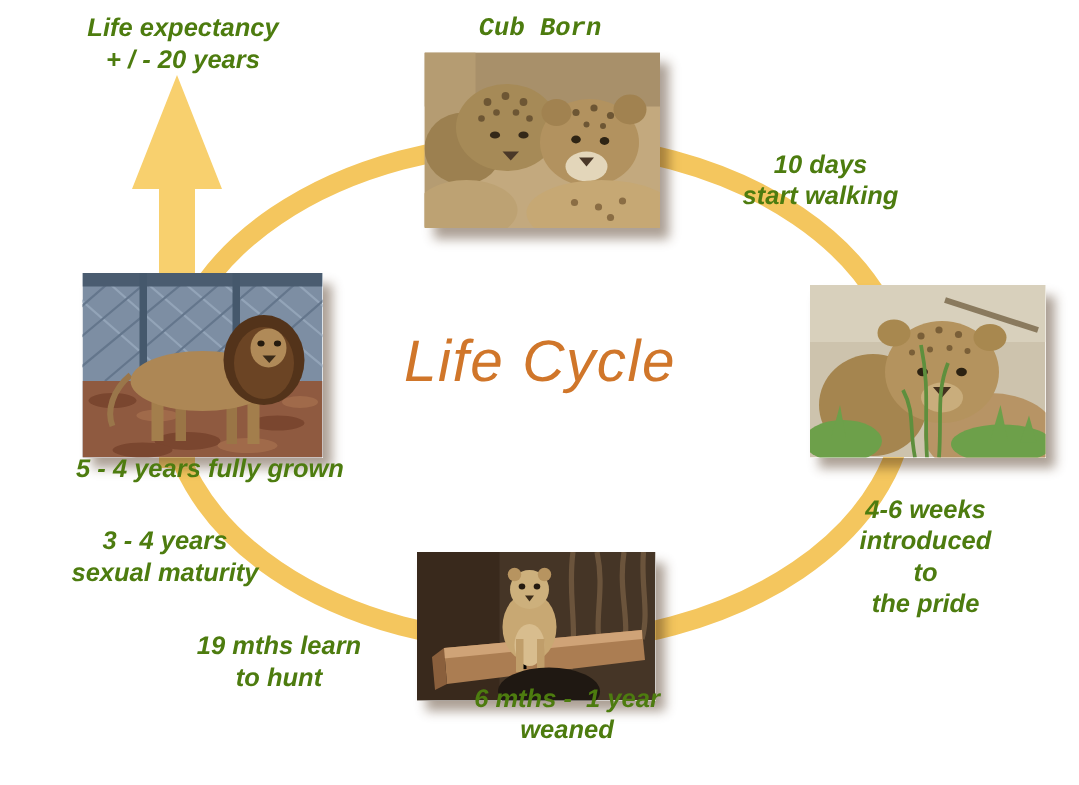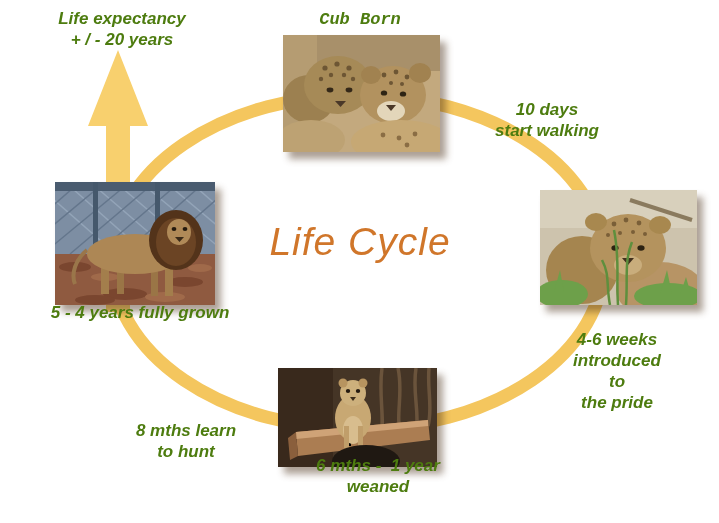--- a/index.html
+++ b/index.html
@@ -201,20 +201,22 @@
 
   <div class="label" id="label-life-expectancy">Life expectancy
 + / - 20 years</div>
   <div class="label" id="label-cub-born">Cub Born</div>
   <div class="label" id="label-ten-days">10 days
 start walking</div>
   <div class="label" id="label-four-six-weeks">4-6 weeks
 introduced to
 the pride</div>
   <div class="label" id="label-five-six-years">5 - 4 years fully grown</div>
-  <div class="label" id="label-eleven-months">8 mths learn
+  <div class="label" id="label-three-four-years">3 - 4 years
+sexual maturity</div>
+  <div class="label" id="label-eleven-months">19 mths learn
 to hunt</div>
   <div class="label" id="label-six-months">6 mths -  1 year
 weaned</div>
 
   <h1 id="diagram-title">Life Cycle</h1>
 
 </div>
 
 </body></html>

